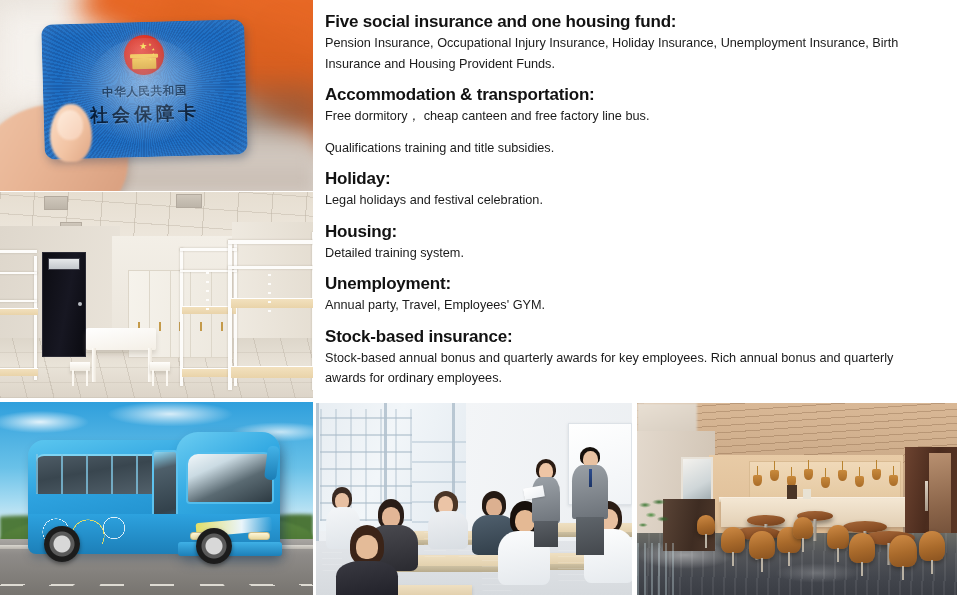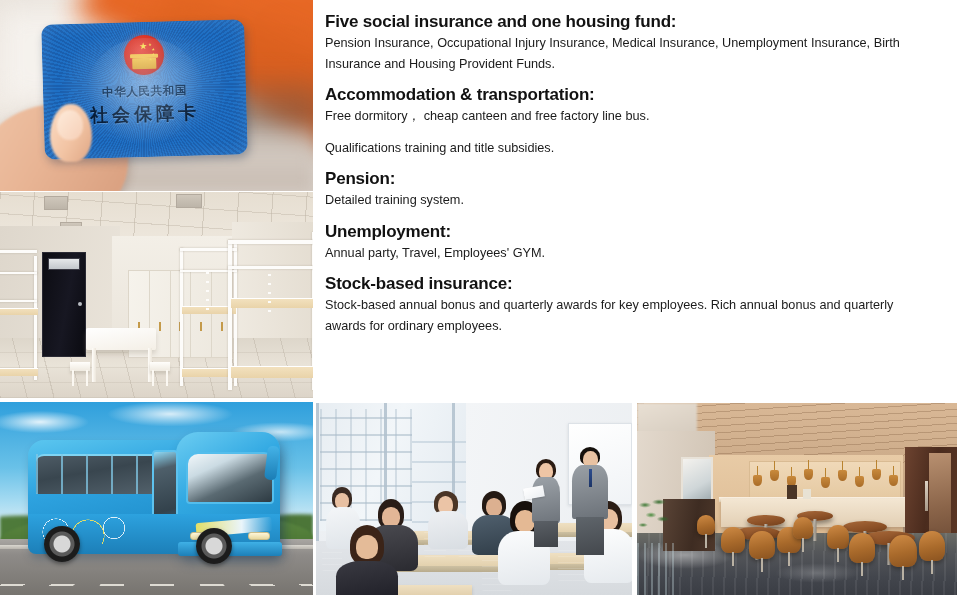--- a/index.html
+++ b/index.html
@@ -795,31 +795,35 @@
         <i></i>
       </div>
     <div class="c-chair" style="left:60px;top:112px;width:18px;height:20px">
         <i></i>
       </div>
   </div>
 
   <div class="text-col">
     <div class="blk">
       <h3>Five social insurance and one housing fund:</h3>
-      <p>Pension Insurance, Occupational Injury Insurance, Medical Insurance, Unemployment Insurance, Birth Insurance and Housing Provident Funds.</p>
+      <p>Pension Insurance, Occupational Injury Insurance, Holiday Insurance, Unemployment Insurance, Birth Insurance and Housing Provident Funds.</p>
     </div>
     <div class="blk">
       <h3>Accommodation &amp; transportation:</h3>
       <p>Free dormitory，  cheap canteen and free factory line bus.</p>
     </div>
     <div class="blk">
       <p>Qualifications training and title subsidies.</p>
     </div>
     <div class="blk">
-      <h3>Pension:</h3>
+      <h3>Holiday:</h3>
+      <p>Legal holidays and festival celebration.</p>
+    </div>
+    <div class="blk">
+      <h3>Housing:</h3>
       <p>Detailed training system.</p>
     </div>
     <div class="blk">
       <h3>Unemployment:</h3>
       <p>Annual party, Travel, Employees' GYM.</p>
     </div>
     <div class="blk">
       <h3>Stock-based insurance:</h3>
       <p>Stock-based annual bonus and quarterly awards for key employees. Rich annual bonus and quarterly awards for ordinary employees.</p>
     </div>

